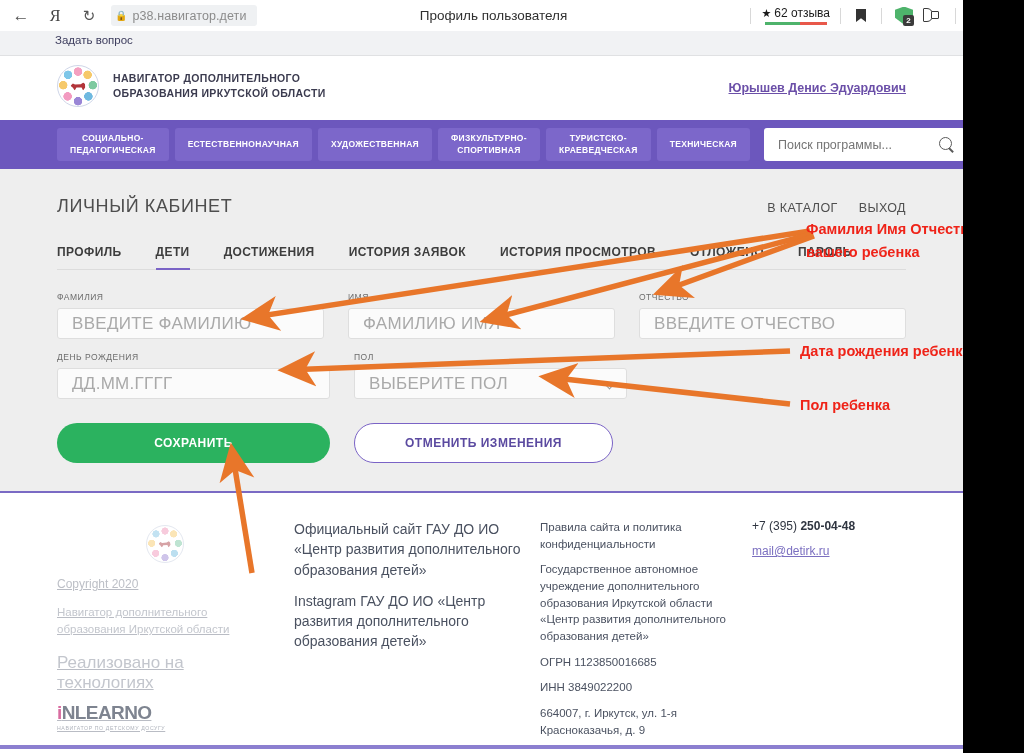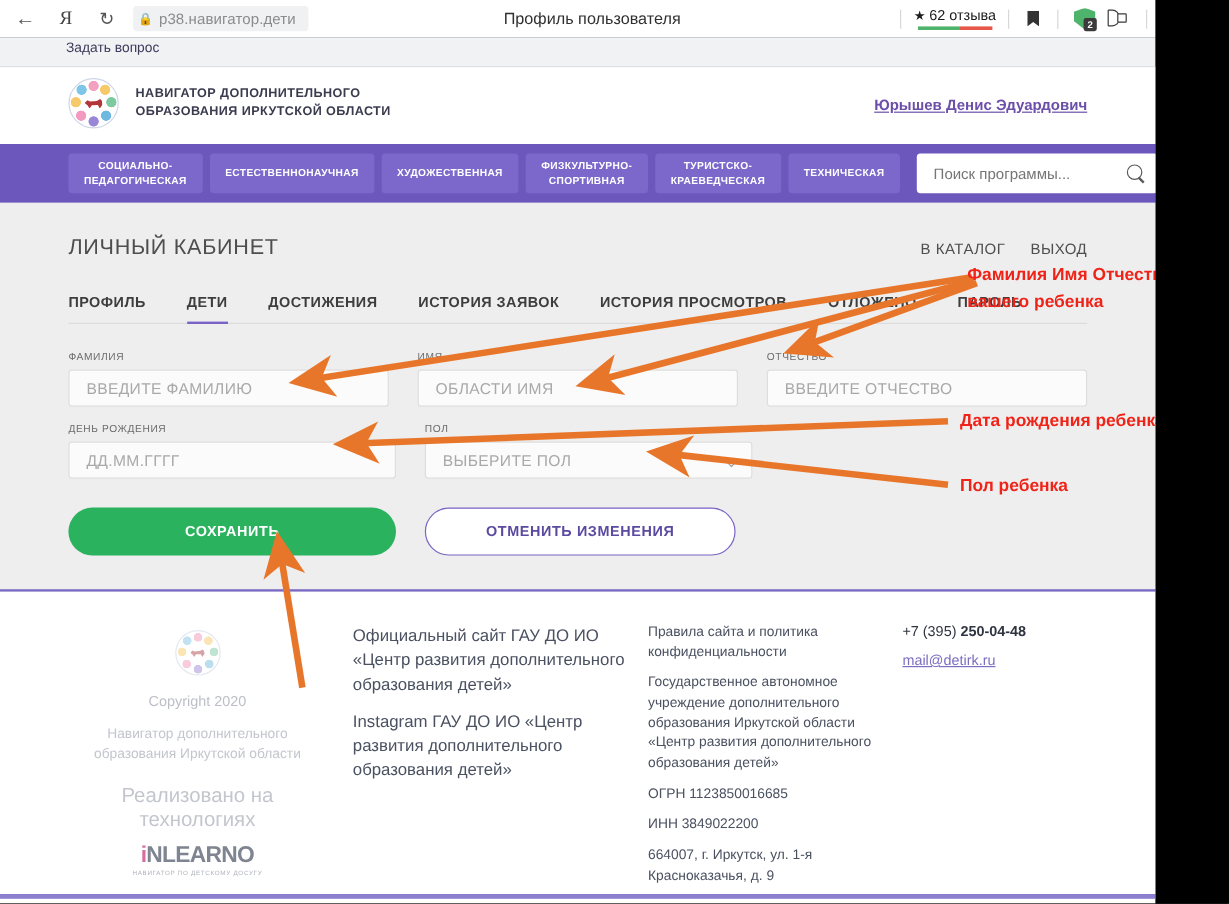--- a/index.html
+++ b/index.html
@@ -134,40 +134,40 @@
   .tab.active::after { content:''; position:absolute; left:0; right:0; bottom:-1px;
     height: 2.5px; background: #7a63c6; }
 
   .form { margin-top: 22px; }
   .form-row { display: flex; gap: 24px; margin-bottom: 13px; }
   .field { width: 273px; }
   .field-label { font-size: 8.5px; color: #6c6c6c; letter-spacing: 0.5px;
     text-transform: uppercase; margin-bottom: 6px; }
   .field-input {
     height: 31px; background: #fbfbfb; border: 1px solid #dedede; border-radius: 3px;
-    display: flex; align-items: center; padding: 0 14px; font-size: 13px; color: #a9a9a9;
+    display: flex; align-items: center; padding: 0 14px; font-size: 17px; color: #a9a9a9;
     letter-spacing: 0.3px; position: relative;
   }
   .field-input .chev {
     position: absolute; right: 13px; top: 12px; width: 7px; height: 7px;
     border-right: 1.6px solid #9b9b9b; border-bottom: 1.6px solid #9b9b9b;
     transform: rotate(45deg);
   }
   .btn-row { display: flex; gap: 24px; margin-top: 24px; }
   .btn {
     height: 40px; border-radius: 20px; display: flex; align-items: center;
     justify-content: center; font-size: 12px; font-weight: bold; letter-spacing: 0.5px;
   }
   .btn-save { width: 273px; background: #2bb25f; color: #fff; }
   .btn-cancel { width: 259px; background: #fff; border: 1.5px solid #7a63c6; color: #5b4aa0; }
 
   
   .footer { position: relative; background: #fff; height: 258px; border-top: 2px solid #7a6ac4; }
   .footer-inner { display: flex; padding: 26px 57px 0 57px; }
-  .fcol1 { width: 215px; text-align: center; color: #b9bcc4; }
+  .fcol1 { width: 215px; color: #b9bcc4; text-decoration: underline; }
   .flogo {
     width: 38px; height: 38px; border-radius: 50%; margin: 6px auto 14px auto;
     background:
       radial-gradient(circle at 50% 14%, #f7cbdc 0 3.4px, transparent 3.8px),
       radial-gradient(circle at 74% 22%, #fbe5b6 0 3.4px, transparent 3.8px),
       radial-gradient(circle at 87% 48%, #bfe4d2 0 3.4px, transparent 3.8px),
       radial-gradient(circle at 76% 76%, #bcdff0 0 3.4px, transparent 3.8px),
       radial-gradient(circle at 50% 88%, #cfc5ea 0 3.4px, transparent 3.8px),
       radial-gradient(circle at 24% 76%, #f8cbdd 0 3.4px, transparent 3.8px),
       radial-gradient(circle at 13% 48%, #fbe5b6 0 3.4px, transparent 3.8px),
@@ -313,21 +313,21 @@
       </div>
 
       <div class="form">
         <div class="form-row">
           <div class="field">
             <div class="field-label">ФАМИЛИЯ</div>
             <div class="field-input">ВВЕДИТЕ ФАМИЛИЮ</div>
           </div>
           <div class="field">
             <div class="field-label">ИМЯ</div>
-            <div class="field-input">ОБЛАСТИ ИМЯ</div>
+            <div class="field-input">ФАМИЛИЮ ИМЯ</div>
           </div>
           <div class="field">
             <div class="field-label">ОТЧЕСТВО</div>
             <div class="field-input">ВВЕДИТЕ ОТЧЕСТВО</div>
           </div>
         </div>
         <div class="form-row">
           <div class="field">
             <div class="field-label">ДЕНЬ РОЖДЕНИЯ</div>
             <div class="field-input">ДД.ММ.ГГГГ</div>

